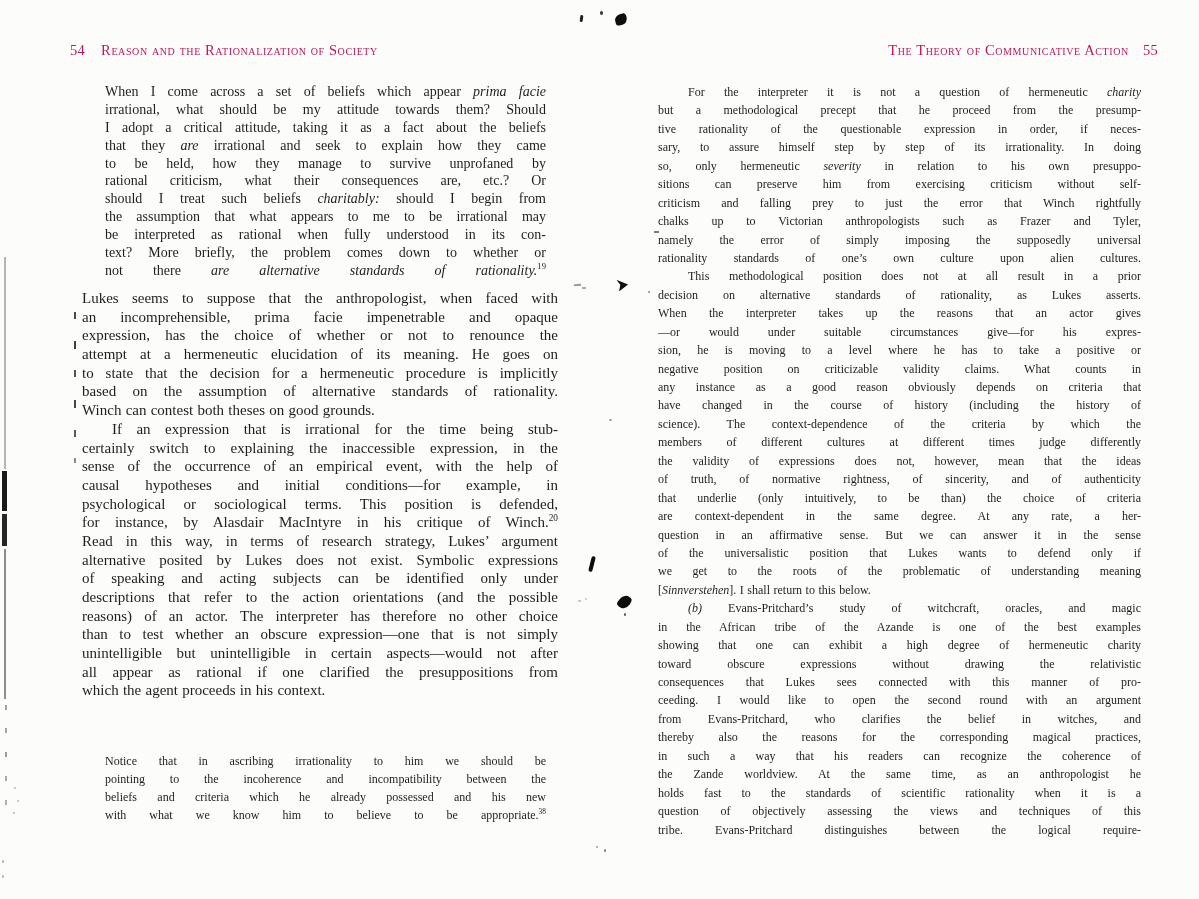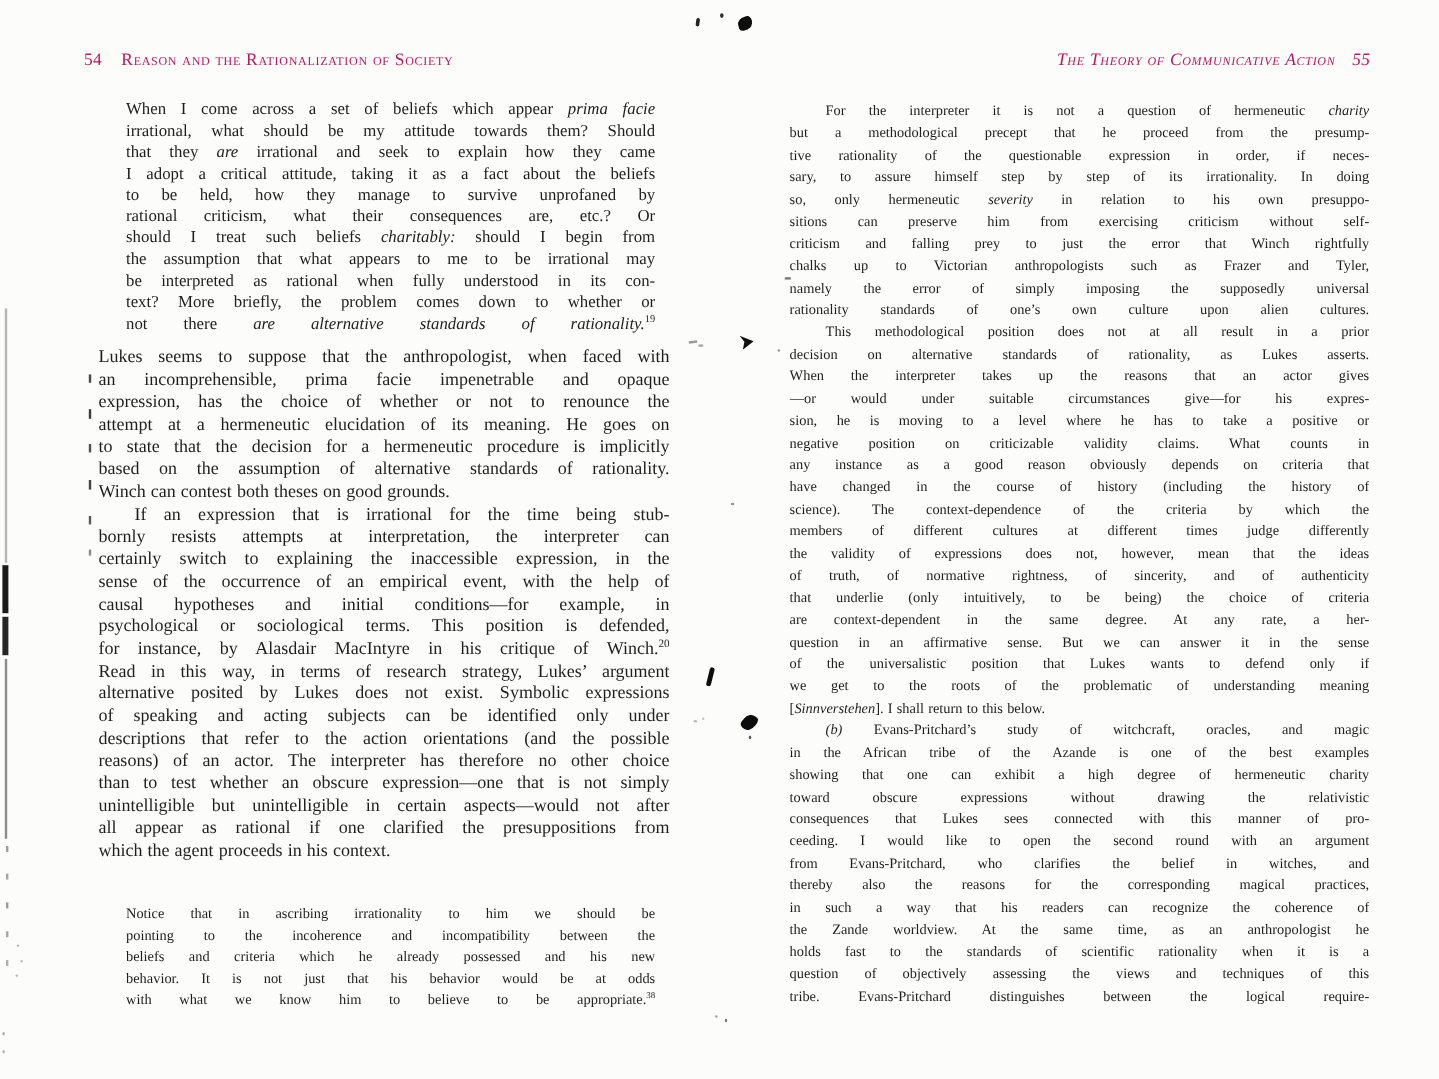--- a/index.html
+++ b/index.html
@@ -9,21 +9,21 @@
     font-family:"Liberation Serif","DejaVu Serif",serif;
     color:#1e1e1e;
   }
   .scan{position:absolute;inset:0;}
   .running-head{
     position:absolute;font-size:14.5px;letter-spacing:.6px;white-space:nowrap;
     font-variant:small-caps;color:#be185d;
   }
   .running-head .pgnum{font-variant:normal;letter-spacing:.3px;}
   .head-left{left:70px;top:42px;}
-  .head-right{top:42px;right:57px;text-align:right;font-style:italic;}
+  .head-right{top:42px;right:41px;text-align:right;}
   .head-left .pgnum{margin-right:16px;}
   .head-right .pgnum{margin-left:14px;}
   .textblock{position:absolute;}
   .textblock .line{
     text-align:justify;text-align-last:justify;
     overflow:hidden;white-space:normal;word-spacing:.5px;
   }
   .textblock .line.last{text-align-last:left;}
   .textblock .line.jlast{text-align-last:justify;}
   .textblock .line.indent{padding-left:30px;}
@@ -51,62 +51,60 @@
     <span class="pgnum">54</span><span>Reason and the Rationalization of Society</span>
   </div>
 
   <div class="running-head head-right">
     <span>The Theory of Communicative Action</span><span class="pgnum">55</span>
   </div>
 
   <div class="textblock quote-top">
       <div class="line"><span>When I come across a set of beliefs which appear </span><span style="font-style: italic;">prima facie</span></div>
       <div class="line"><span>irrational, what should be my attitude towards them? Should</span></div>
+      <div class="line"><span>I adopt a critical attitude, taking it as a fact about the beliefs</span></div>
       <div class="line"><span>that they </span><span style="font-style: italic;">are</span><span> irrational and seek to explain how they came</span></div>
-      <div class="line"><span>I adopt a critical attitude, taking it as a fact about the beliefs</span></div>
       <div class="line"><span>to be held, how they manage to survive unprofaned by</span></div>
       <div class="line"><span>rational criticism, what their consequences are, etc.? Or</span></div>
       <div class="line"><span>should I treat such beliefs </span><span style="font-style: italic;">charitably:</span><span> should I begin from</span></div>
       <div class="line"><span>the assumption that what appears to me to be irrational may</span></div>
       <div class="line"><span>be interpreted as rational when fully understood in its con-</span></div>
       <div class="line"><span>text? More briefly, the problem comes down to whether or</span></div>
       <div class="line jlast"><span>not there </span><span style="font-style: italic;">are alternative standards of rationality.</span><sup>19</sup></div>
     </div>
 
   <div class="textblock body-left">
       <div class="line"><span>Lukes seems to suppose that the anthropologist, when faced with</span></div>
       <div class="line"><span>an incomprehensible, prima facie impenetrable and opaque</span></div>
       <div class="line"><span>expression, has the choice of whether or not to renounce the</span></div>
       <div class="line"><span>attempt at a hermeneutic elucidation of its meaning. He goes on</span></div>
       <div class="line"><span>to state that the decision for a hermeneutic procedure is implicitly</span></div>
       <div class="line"><span>based on the assumption of alternative standards of rationality.</span></div>
       <div class="line last"><span>Winch can contest both theses on good grounds.</span></div>
       <div class="line indent"><span>If an expression that is irrational for the time being stub-</span></div>
-      <div class="line"><span>bornly resists attempts at interpretation, the interpreter can</span></div>
       <div class="line"><span>certainly switch to explaining the inaccessible expression, in the</span></div>
       <div class="line"><span>sense of the occurrence of an empirical event, with the help of</span></div>
       <div class="line"><span>causal hypotheses and initial conditions—for example, in</span></div>
       <div class="line"><span>psychological or sociological terms. This position is defended,</span></div>
       <div class="line"><span>for instance, by Alasdair MacIntyre in his critique of Winch.</span><sup>20</sup></div>
       <div class="line"><span>Read in this way, in terms of research strategy, Lukes’ argument</span></div>
       <div class="line"><span>alternative posited by Lukes does not exist. Symbolic expressions</span></div>
       <div class="line"><span>of speaking and acting subjects can be identified only under</span></div>
       <div class="line"><span>descriptions that refer to the action orientations (and the possible</span></div>
       <div class="line"><span>reasons) of an actor. The interpreter has therefore no other choice</span></div>
       <div class="line"><span>than to test whether an obscure expression—one that is not simply</span></div>
       <div class="line"><span>unintelligible but unintelligible in certain aspects—would not after</span></div>
       <div class="line"><span>all appear as rational if one clarified the presuppositions from</span></div>
       <div class="line last"><span>which the agent proceeds in his context.</span></div>
     </div>
 
   <div class="textblock quote-bottom">
       <div class="line"><span>Notice that in ascribing irrationality to him we should be</span></div>
       <div class="line"><span>pointing to the incoherence and incompatibility between the</span></div>
       <div class="line"><span>beliefs and criteria which he already possessed and his new</span></div>
-      <div class="line"><span>behavior. It is not just that his behavior would be at odds</span></div>
       <div class="line jlast"><span>with what we know him to believe to be appropriate.</span><sup>38</sup></div>
     </div>
 
   <div class="textblock body-right">
       <div class="line indent"><span>For the interpreter it is not a question of hermeneutic </span><span style="font-style: italic;">charity</span></div>
       <div class="line"><span>but a methodological precept that he proceed from the presump-</span></div>
       <div class="line"><span>tive rationality of the questionable expression in order, if neces-</span></div>
       <div class="line"><span>sary, to assure himself step by step of its irrationality. In doing</span></div>
       <div class="line"><span>so, only hermeneutic </span><span style="font-style: italic;">severity</span><span> in relation to his own presuppo-</span></div>
       <div class="line"><span>sitions can preserve him from exercising criticism without self-</span></div>
@@ -119,21 +117,21 @@
       <div class="line"><span>When the interpreter takes up the reasons that an actor gives</span></div>
       <div class="line"><span>—or would under suitable circumstances give—for his expres-</span></div>
       <div class="line"><span>sion, he is moving to a level where he has to take a positive or</span></div>
       <div class="line"><span>negative position on criticizable validity claims. What counts in</span></div>
       <div class="line"><span>any instance as a good reason obviously depends on criteria that</span></div>
       <div class="line"><span>have changed in the course of history (including the history of</span></div>
       <div class="line"><span>science). The context-dependence of the criteria by which the</span></div>
       <div class="line"><span>members of different cultures at different times judge differently</span></div>
       <div class="line"><span>the validity of expressions does not, however, mean that the ideas</span></div>
       <div class="line"><span>of truth, of normative rightness, of sincerity, and of authenticity</span></div>
-      <div class="line"><span>that underlie (only intuitively, to be being) the choice of criteria</span></div>
+      <div class="line"><span>that underlie (only intuitively, to be than) the choice of criteria</span></div>
       <div class="line"><span>are context-dependent in the same degree. At any rate, a her-</span></div>
       <div class="line"><span>question in an affirmative sense. But we can answer it in the sense</span></div>
       <div class="line"><span>of the universalistic position that Lukes wants to defend only if</span></div>
       <div class="line"><span>we get to the roots of the problematic of understanding meaning</span></div>
       <div class="line last"><span>[</span><span style="font-style: italic;">Sinnverstehen</span><span>]. I shall return to this below.</span></div>
       <div class="line indent"><span style="font-style: italic;">(b)</span><span> Evans-Pritchard’s study of witchcraft, oracles, and magic</span></div>
       <div class="line"><span>in the African tribe of the Azande is one of the best examples</span></div>
       <div class="line"><span>showing that one can exhibit a high degree of hermeneutic charity</span></div>
       <div class="line"><span>toward obscure expressions without drawing the relativistic</span></div>
       <div class="line"><span>consequences that Lukes sees connected with this manner of pro-</span></div>

